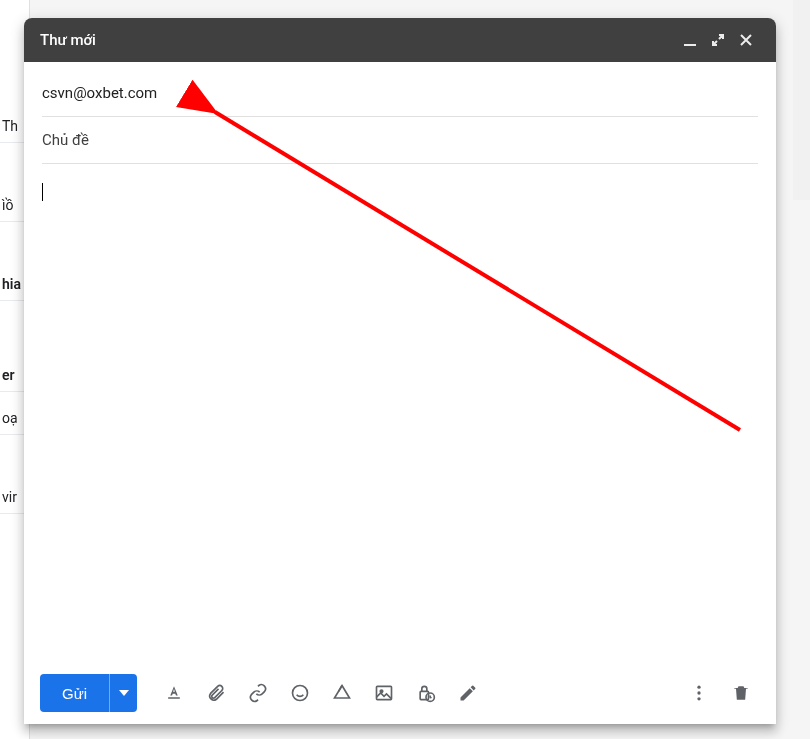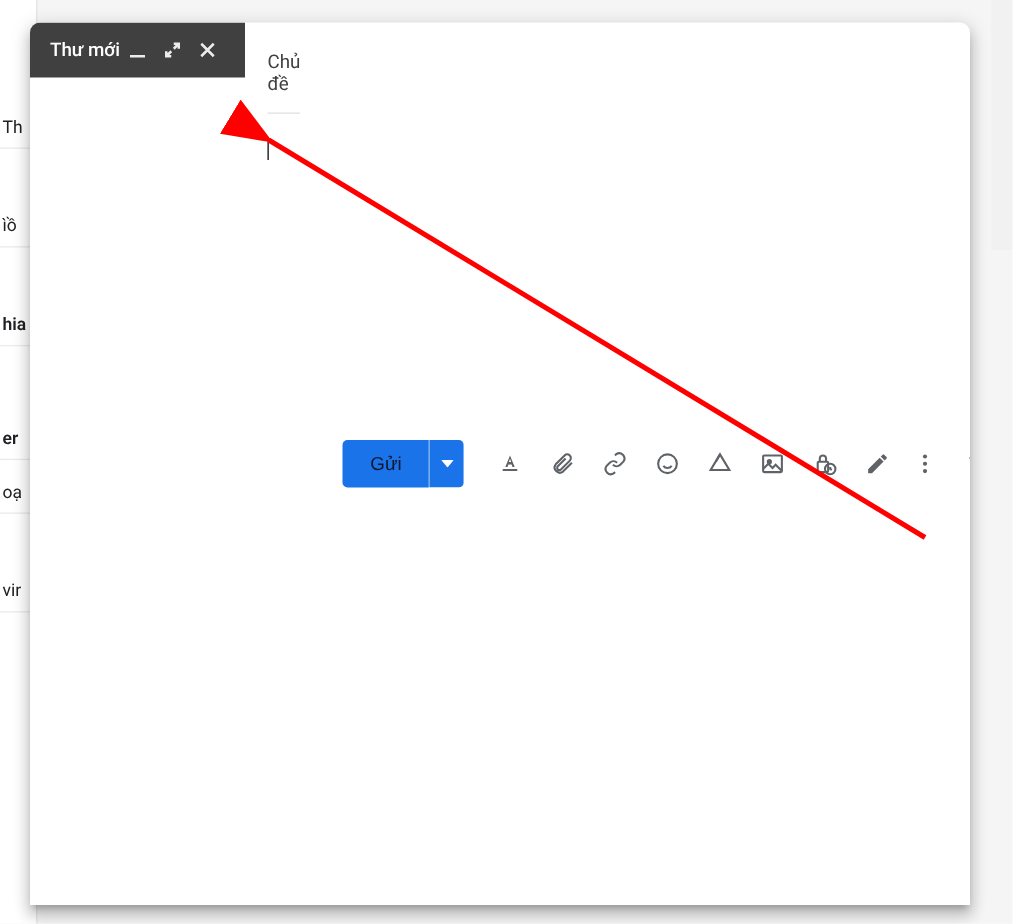--- a/index.html
+++ b/index.html
@@ -41,21 +41,21 @@
     .compose-window {
       position: absolute;
       left: 24px;
       top: 18px;
       width: 752px;
       height: 706px;
       background: #fff;
       box-shadow: 0 8px 10px 1px rgba(0,0,0,0.14), 0 3px 14px 2px rgba(0,0,0,0.12), 0 5px 5px -3px rgba(0,0,0,0.2);
       border-radius: 8px 8px 0 0;
       display: flex;
-      flex-direction: row;
+      flex-direction: column;
       overflow: hidden;
     }
     .compose-header {
       background: #404040;
       color: #fff;
       height: 44px;
       display: flex;
       align-items: center;
       padding: 0 16px;
       flex-shrink: 0;
@@ -107,21 +107,21 @@
       padding: 12px 16px;
       flex-shrink: 0;
     }
     .send-button-group {
       display: flex;
       align-items: stretch;
       margin-right: 18px;
     }
     .send-main {
       background: #1a73e8;
-      color: #0f172a;
+      color: #ffffff;
       border: none;
       padding: 0 22px;
       height: 38px;
       font-size: 15px;
       font-weight: 500;
       border-radius: 4px 0 0 4px;
       cursor: pointer;
       display: flex;
       align-items: center;
     }
@@ -166,21 +166,21 @@
       width: 810px;
       height: 739px;
       pointer-events: none;
       z-index: 10;
     }
   </style>
 </head>
 <body>
 
 <div class="bg-list">
-  <div class="bg-item" style="margin-top:86px;">Th</div>
+  <div class="bg-item" style="margin-top:110px;">Th</div>
   <div class="bg-item">ìồ</div>
   <div class="bg-item bg-bold" style="">hia</div>
   <div class="bg-item bg-bold" style="margin-top:58px;">er</div>
   <div class="bg-item" style="margin-top:10px;">oạ</div>
   <div class="bg-item">vir</div>
 </div>
 
 <div class="scrollbar-area"></div>
 
 <div class="compose-window">
@@ -197,20 +197,23 @@
         </svg>
     </div>
     <div class="header-btn">
       <svg width="14" height="14" viewBox="0 0 14 14" stroke="#fff" stroke-width="2">
           <path d="M2 2 L12 12 M12 2 L2 12"></path>
         </svg>
     </div>
   </div>
 
   <div class="compose-body">
+    <div class="field-row">
+      <span>csvn@oxbet.com</span>
+    </div>
     <div class="field-row">
       <span class="field-placeholder">Chủ đề</span>
     </div>
     <div class="editor-area">
       <span class="cursor"></span>
     </div>
   </div>
 
   <div class="compose-footer">
     <div class="send-button-group">

